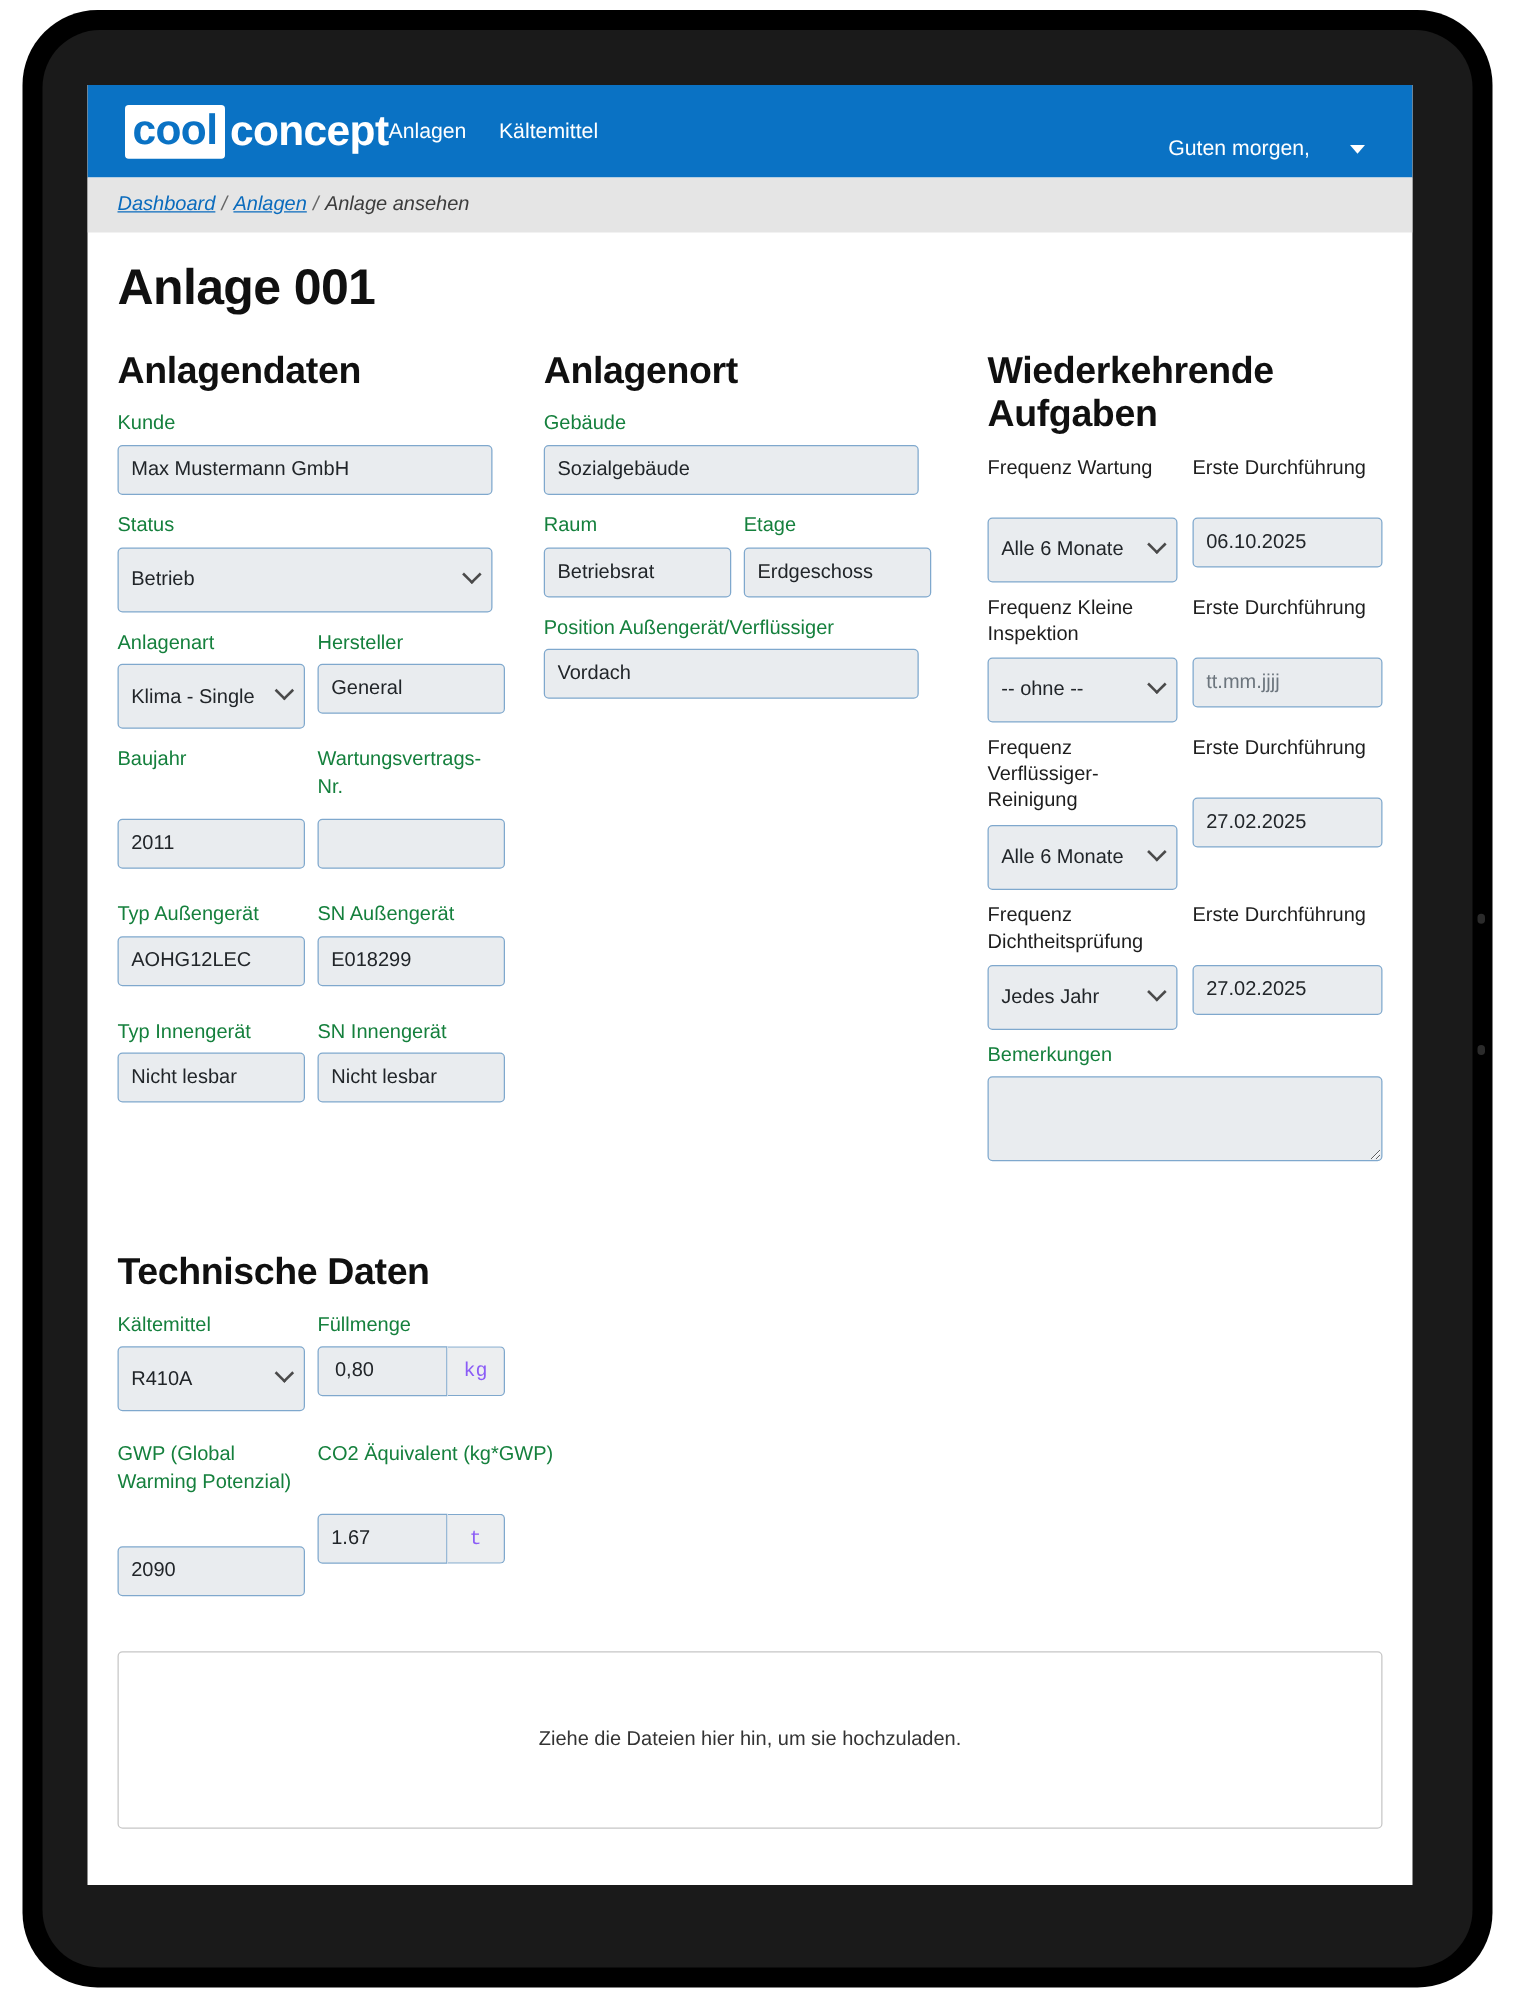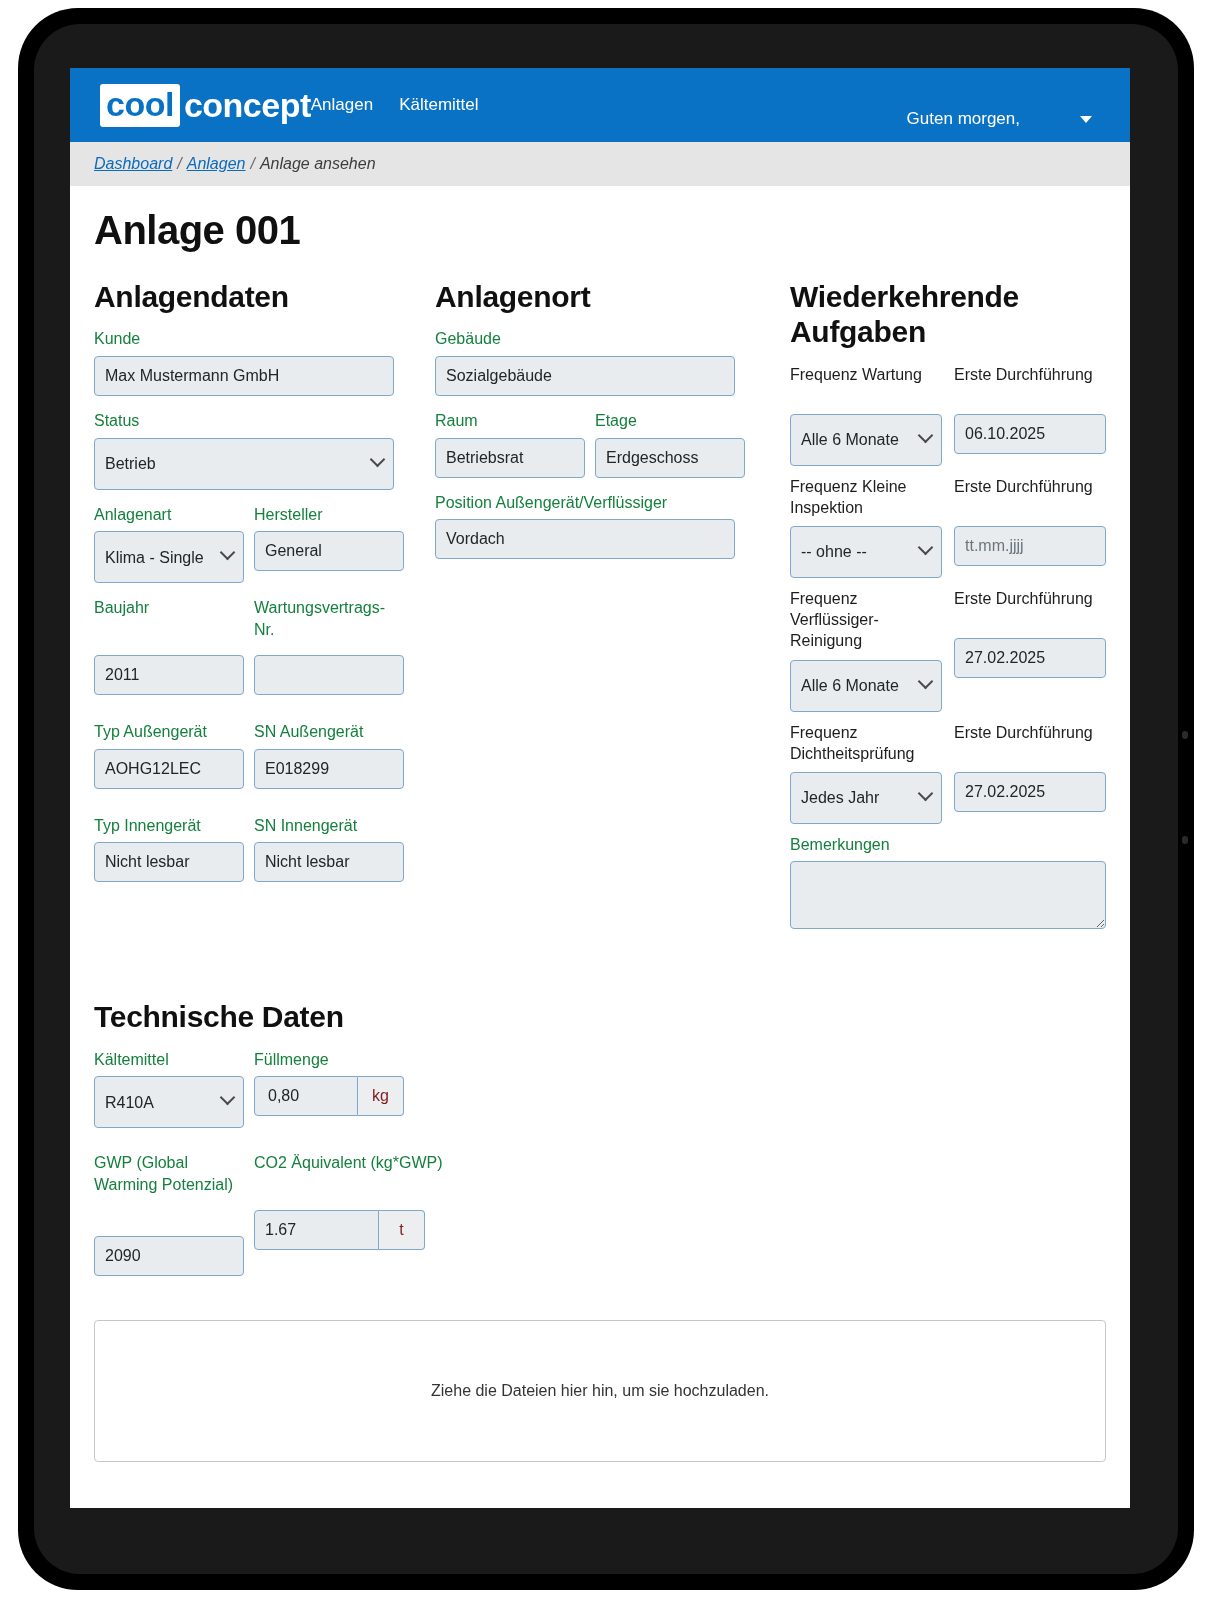--- a/index.html
+++ b/index.html
@@ -87,21 +87,21 @@
   .nav-link {
     color: #ffffff;
     font-size: 17px;
     text-decoration: none;
     cursor: pointer;
   }
   .nav-right {
     margin-left: auto;
     display: flex;
     align-items: center;
-    gap: 60px;
+    gap: 32px;
     color: #ffffff;
     font-size: 17px;
     margin-top: 28px;
   }
   .caret {
     width: 0; height: 0;
     border-left: 6px solid transparent;
     border-right: 6px solid transparent;
     border-top: 7px solid #ffffff;
     margin-right: 8px;
@@ -216,21 +216,22 @@
     height: 40px;
     min-width: 46px;
     padding: 0 12px;
     border: 1px solid #7fa8cd;
     border-radius: 4px;
     background: #eceef0;
     display: flex;
     align-items: center;
     justify-content: center;
     font-size: 16px;
-    color: #7f1d1d;
+    color: #8b5cf6;
+    font-family: Liberation Mono, monospace;
   }
   textarea.ta {
     box-sizing: border-box;
     width: 100%;
     height: 68px;
     border: 1px solid #7fa8cd;
     background: #e9ecef;
     border-radius: 4px;
     font-size: 16px;
     padding: 6px 10px;
@@ -497,21 +498,21 @@
         </div>
 
         <div class="row" style="margin-top:10px">
           <div class="field w-150">
             <div class="fld-label" style="min-height:78px">GWP (Global Warming Potenzial)</div>
             <input class="txt" value="2090" style="">
           </div>
           <div class="field">
             <div class="fld-label" style="min-height:52px">CO2 Äquivalent (kg*GWP)</div>
             <div style="display:flex;gap:0">
-              <input class="txt" style="width: 125px; border-top-right-radius: 0px; border-bottom-right-radius: 0px;" value="1.67">
+              <input class="txt" style="width: 104px; border-top-right-radius: 0px; border-bottom-right-radius: 0px;" value="1.67">
               <div class="unit" style="border-left:none;border-top-left-radius:0;border-bottom-left-radius:0">t</div>
             </div>
           </div>
         </div>
       </div>
     </div>
 
     <div class="dropzone">
       <span>Ziehe die Dateien hier hin, um sie hochzuladen.</span>
     </div>

